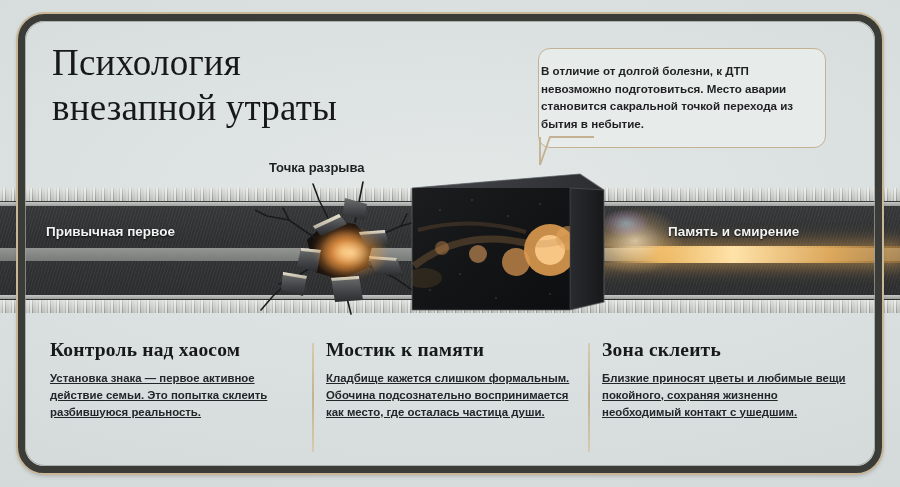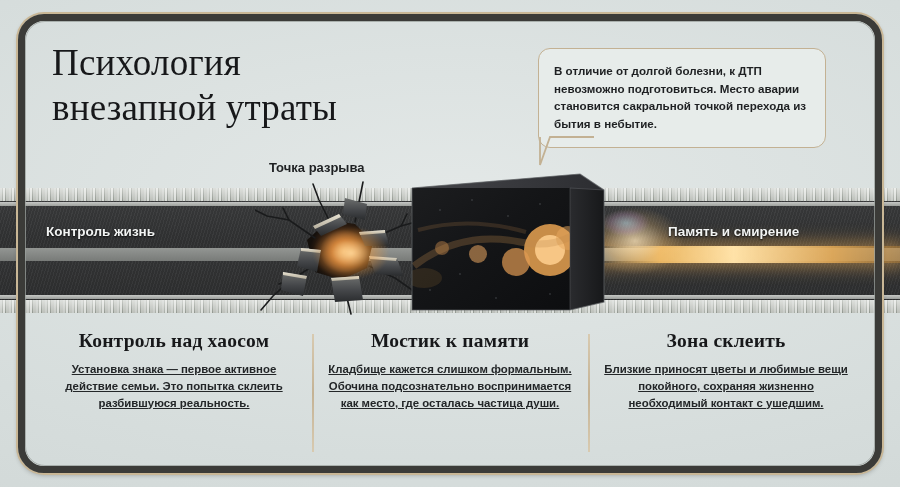--- a/index.html
+++ b/index.html
@@ -45,21 +45,21 @@
     z-index:5;
   }
   .headline .l2{display:block;}
 
   
   .bubble{
     position:absolute;left:538px;top:48px;width:288px;
     background:#e7ecea;
     border:1.6px solid #c3b193;
     border-radius:12px;
-    padding:13px 15px 14px 15px;
+    padding:13px 15px 14px 2px;
     box-sizing:border-box;
     z-index:5;
   }
   .bubble p{
     margin:0;
     font-size:11.6px;line-height:1.53;
     color:#1e2022;
     font-weight:600;
   }
   .bubble-tail{
@@ -138,21 +138,21 @@
   }
 
   
   .monument{position:absolute;left:400px;top:170px;width:205px;height:152px;z-index:5;}
 
   
   .cols{
     position:absolute;left:36px;top:330px;width:828px;height:124px;
     display:flex;z-index:5;
   }
-  .col{flex:1;position:relative;padding:0 14px;box-sizing:border-box;text-align:center;}
+  .col{flex:1;position:relative;padding:0 14px;box-sizing:border-box;margin-top:9px;}
   .col + .col::before{
     content:"";position:absolute;left:0;top:4px;bottom:2px;width:1.6px;
     background:linear-gradient(#d8cab0,#c4b294,#d8cab0);
   }
   .col h3{
     margin:0 0 9px 0;
     font-family:"Liberation Serif", serif;
     font-size:19.5px;font-weight:700;color:#17181a;
     letter-spacing:.2px;
   }
@@ -281,21 +281,21 @@
         <circle cx="150" cy="124" r="1" fill="#9aa0a6"></circle>
           <circle cx="60" cy="104" r="1" fill="#9aa0a6"></circle>
       </g>
 
       <polyline points="12,18 180,4 204,20 204,132 170,140 12,140 12,18" fill="none" stroke="#5a5c60" stroke-width="1.2" opacity=".7"></polyline>
       <line x1="170" y1="18" x2="204" y2="20" stroke="#5a5c60" stroke-width="1" opacity=".55"></line>
       <line x1="170" y1="18" x2="170" y2="140" stroke="#5a5c60" stroke-width="1" opacity=".5"></line>
     </svg>
   </div>
 
-  <div class="road-label left">Контроль жизнь</div>
+  <div class="road-label left">Привычная первое</div>
   <div class="road-label right">Память и смирение</div>
   <div class="break-label">Точка разрыва</div>
 
   <div class="headline">
     <span>Психология</span>
     <span class="l2">внезапной утраты</span>
   </div>
 
   <div class="bubble">
     <p>В отличие от долгой болезни, к ДТП невозможно подготовиться. Место аварии становится сакральной точкой перехода из бытия в небытие.</p>

